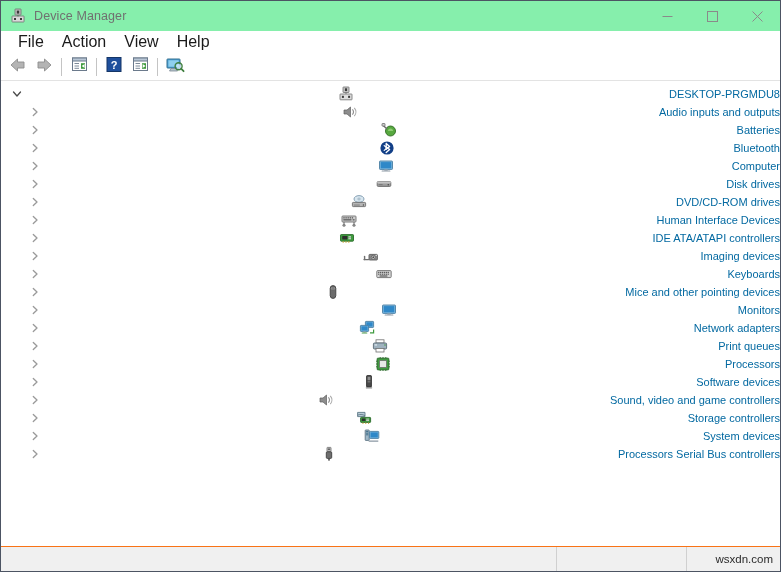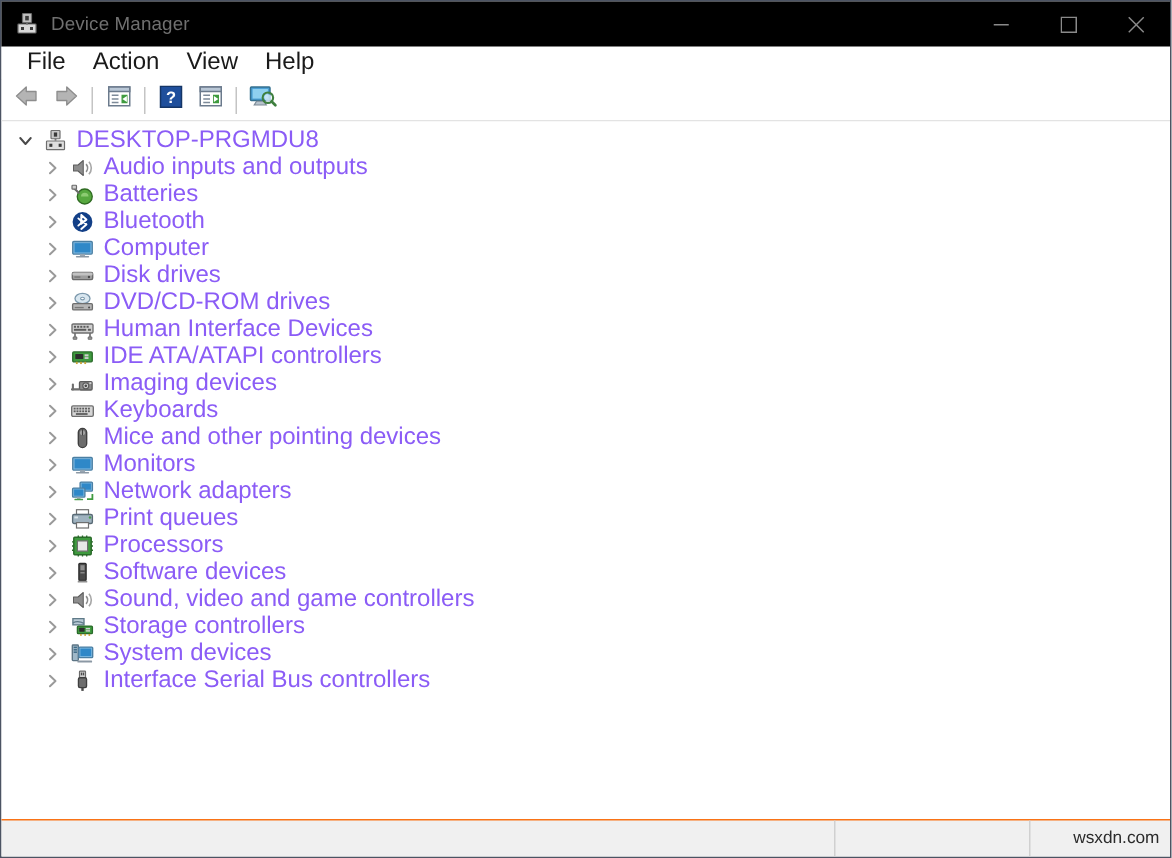--- a/index.html
+++ b/index.html
@@ -23,21 +23,21 @@
     display: flex;
     flex-direction: column;
   }
 
   
   #titlebar {
     height: 30px;
     flex: 0 0 30px;
     display: flex;
     align-items: center;
-    background: #000000;
+    background: #86efac;
     position: relative;
   }
   #title-icon {
     width: 16px;
     height: 16px;
     margin-left: 9px;
     margin-right: 8px;
     position: relative;
     flex: 0 0 16px;
   }
@@ -107,23 +107,24 @@
     flex: 1 1 auto;
     background: #ffffff;
     overflow: hidden;
     padding-top: 4px;
     position: relative;
   }
   .row {
     height: 18px;
     display: flex;
     align-items: center;
-    font-size: 16px;
-    color: #8b5cf6;
+    font-size: 11px;
+    color: #0369a1;
     white-space: nowrap;
+    justify-content: space-between;
   }
   .row.root { padding-left: 8px; }
   .row.child { padding-left: 26px; }
   .chev {
     width: 16px;
     height: 16px;
     flex: 0 0 16px;
     display: flex;
     align-items: center;
     justify-content: center;
@@ -679,21 +680,21 @@
       </span>
       <span class="ico">
         <svg width="16" height="16" viewBox="0 0 16 16">
           <rect x="6" y="1.4" width="4" height="4.4" rx="0.5" fill="#cfcfcf" stroke="#6a6a6a" stroke-width="0.8"></rect>
           <rect x="6.9" y="2.4" width="0.9" height="1.8" fill="#4a4a4a"></rect>
           <rect x="8.2" y="2.4" width="0.9" height="1.8" fill="#4a4a4a"></rect>
           <rect x="5.3" y="5.8" width="5.4" height="6.6" rx="1" fill="#6e6e6e" stroke="#3f3f3f" stroke-width="0.9"></rect>
           <rect x="7.2" y="12.4" width="1.6" height="2.2" fill="#4a4a4a"></rect>
         </svg>
       </span>
-      <span class="label">Interface Serial Bus controllers</span>
+      <span class="label">Processors Serial Bus controllers</span>
     </div>
 
   </div>
 
   <div id="statusbar">
     <div class="sb-pane sb-main"></div>
     <div class="sb-div"></div>
     <div class="sb-pane sb-mid"></div>
     <div class="sb-div"></div>
     <div class="sb-pane sb-right">wsxdn.com</div>

